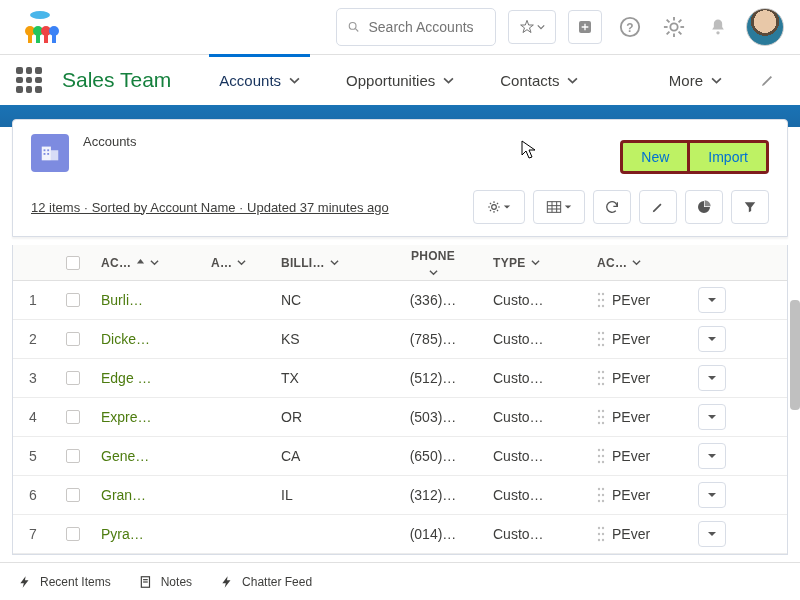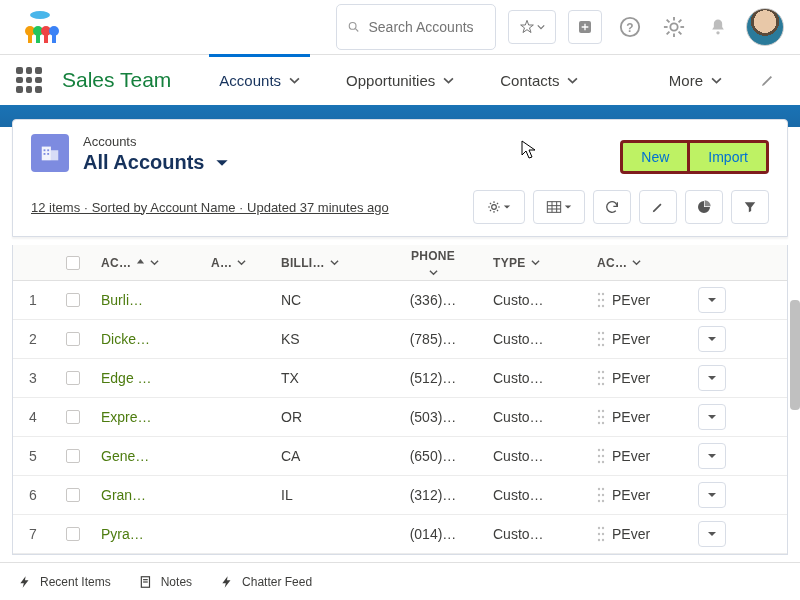--- a/index.html
+++ b/index.html
@@ -3,21 +3,21 @@
 <meta charset="utf-8">
 <style>
 * { box-sizing: border-box; margin: 0; padding: 0; }
 body { font-family: -apple-system, BlinkMacSystemFont, "Segoe UI", Arial, sans-serif; font-size: 13px; color: #3e3e3c; background: #fff; width: 800px; height: 600px; overflow: hidden; position: relative; }
 
 
 .global-header { height: 55px; display: flex; align-items: center; padding: 0 16px; border-bottom: 1px solid #e0e0e0; gap: 12px; }
 .org-logo { width: 48px; height: 40px; display: flex; align-items: center; justify-content: center; }
 .org-logo svg { width: 40px; height: 36px; }
 .spacer { flex: 1; }
-.search-box { width: 160px; height: 46px; border: 1px solid #d8dde6; border-radius: 5px; display: flex; align-items: center; padding: 0 10px; gap: 8px; color: #706e6b; }
+.search-box { width: 160px; height: 38px; border: 1px solid #d8dde6; border-radius: 5px; display: flex; align-items: center; padding: 0 10px; gap: 8px; color: #706e6b; }
 .search-box input { border: none; outline: none; width: 100%; font-size: 14px; color: #706e6b; background: transparent; }
 .hdr-btn { width: 34px; height: 34px; border: 1px solid #d8dde6; border-radius: 4px; display: flex; align-items: center; justify-content: center; color: #706e6b; background: #fff; cursor: pointer; }
 .hdr-btn.split { width: 48px; padding: 0 4px; gap: 2px; }
 .hdr-icon { width: 32px; height: 32px; display: flex; align-items: center; justify-content: center; color: #919191; cursor: pointer; }
 .avatar { width: 38px; height: 38px; border-radius: 50%; background: radial-gradient(circle at 50% 35%, #e8c8a8 0 38%, #5a4a3a 38% 48%, #2a7a9a 48% 100%); border: 1px solid #ccc; cursor: pointer; }
 
 
 .nav-bar { height: 50px; display: flex; align-items: center; padding: 0 16px; gap: 14px; }
 .app-launcher { width: 26px; height: 26px; cursor: pointer; display: grid; grid-template-columns: repeat(3,1fr); grid-template-rows: repeat(3,1fr); gap: 3px; }
 .app-launcher span { background: #5a5a5a; border-radius: 2px; }
@@ -206,26 +206,20 @@
           <rect x="3" y="5" width="10" height="15" fill="#fff" opacity=".9"></rect>
           <rect x="13" y="9" width="8" height="11" fill="#fff" opacity=".7"></rect>
           <rect x="5" y="8" width="2" height="2" fill="#7d8be0"></rect>
           <rect x="9" y="8" width="2" height="2" fill="#7d8be0"></rect>
           <rect x="5" y="12" width="2" height="2" fill="#7d8be0"></rect>
           <rect x="9" y="12" width="2" height="2" fill="#7d8be0"></rect>
         </svg>
     </div>
     <div class="ph-titles">
       <div class="ph-object">Accounts</div>
-      <div class="ph-view">
-        <span>All Accounts</span>
-        <svg width="14" height="14" viewBox="0 0 10 10">
-            <path d="M1 3l4 4 4-4z" fill="#16325c"></path>
-          </svg>
-      </div>
     </div>
     <div class="ph-actions">
       <button>New</button>
       <button>Import</button>
     </div>
   </div>
   <div class="ph-bottom">
     <div class="meta-text">12 items · Sorted by Account Name · Updated 37 minutes ago</div>
     <div class="ph-btnrow">
       <div class="icon-btn wide">

